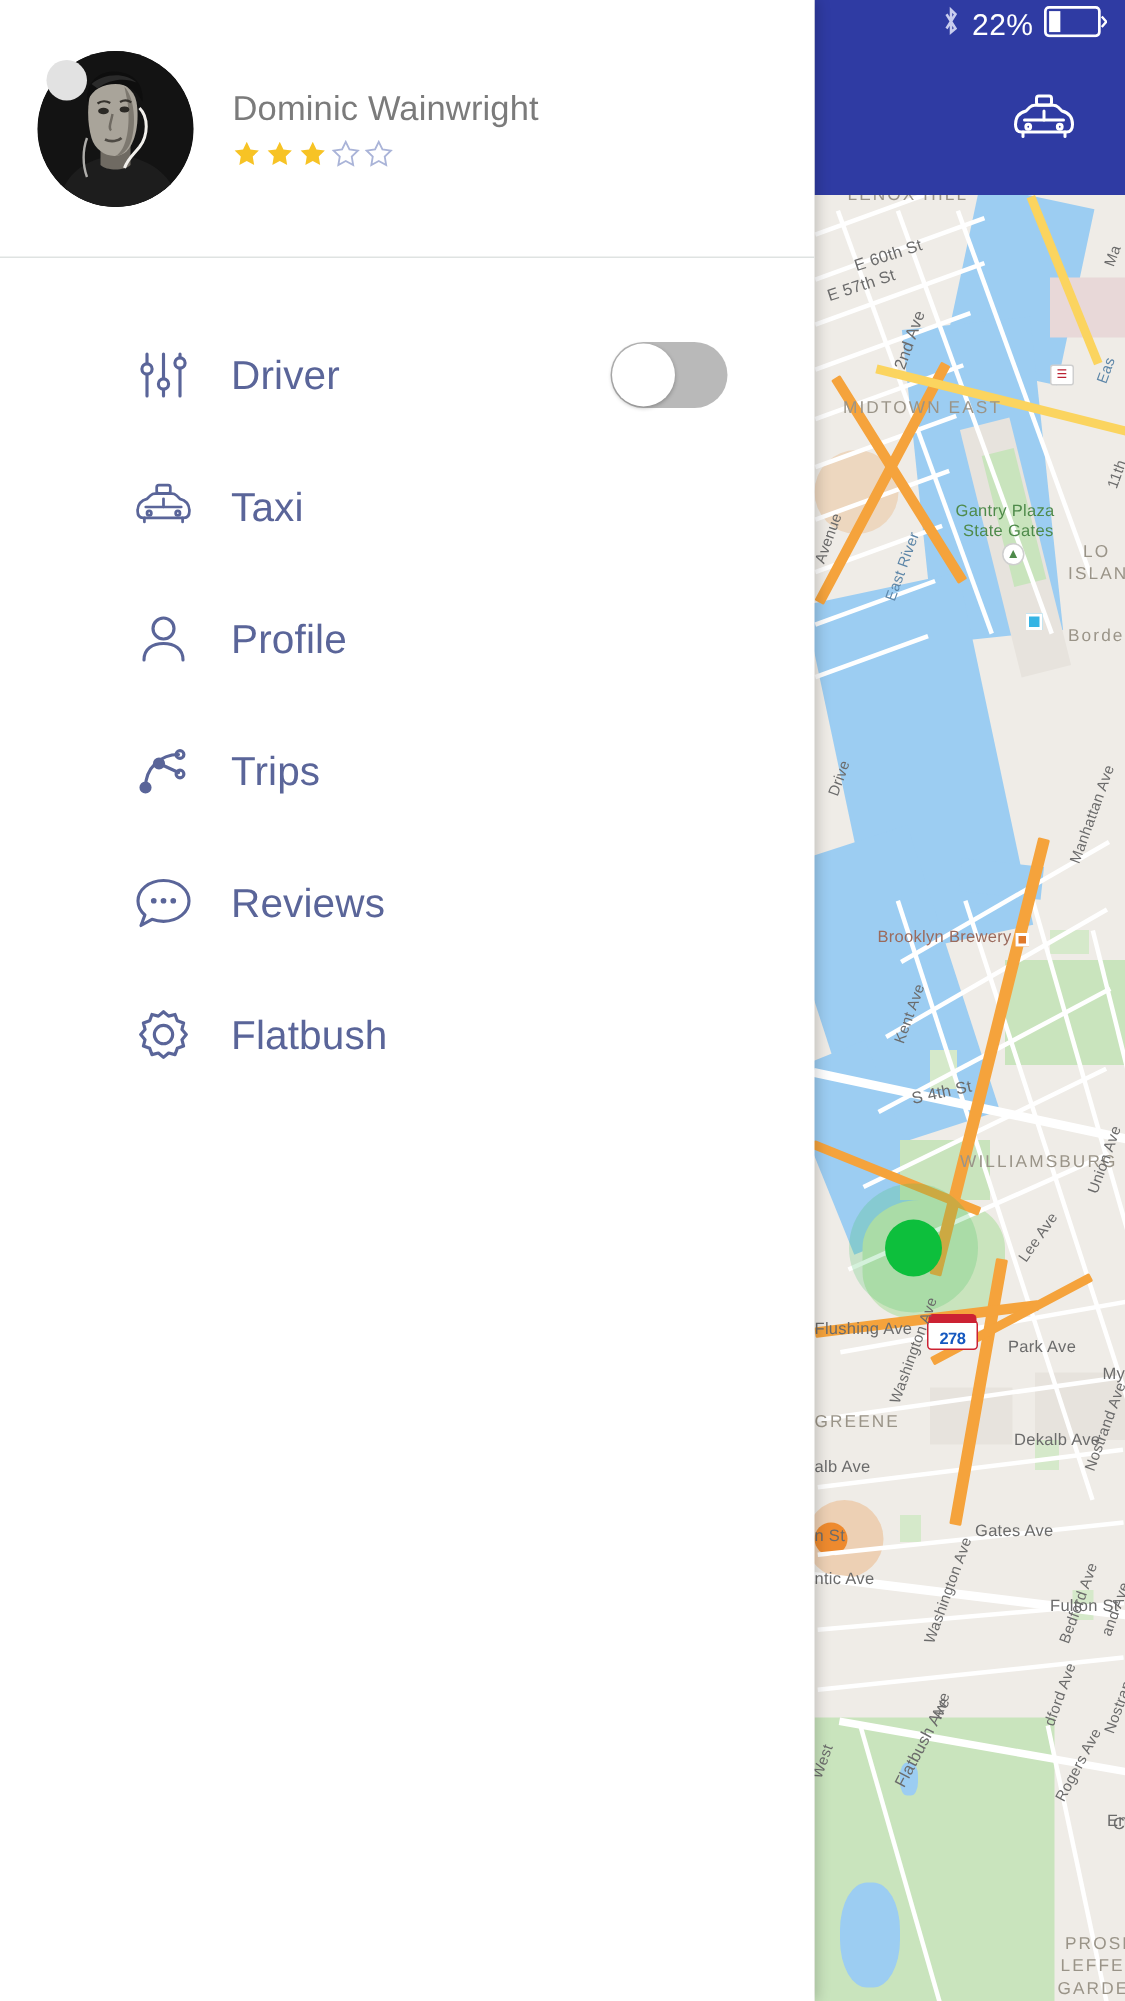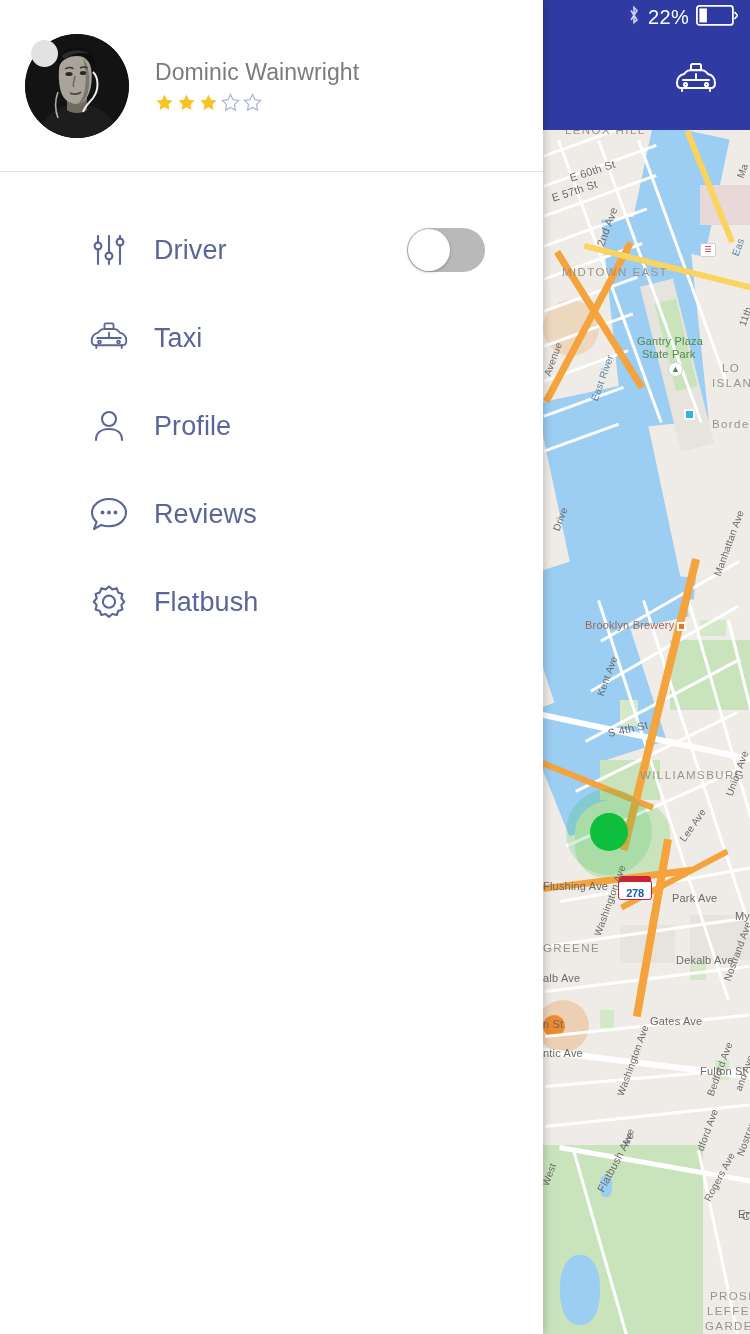--- a/index.html
+++ b/index.html
@@ -222,21 +222,21 @@
 
   <div id="user-dot-halo" style="left:566px;top:789px;"></div>
   <div id="user-dot" style="left:590px;top:813px;"></div>
 
   <div class="maplbl place" style="left:565px;top:124px;">LENOX HILL</div>
   <div class="maplbl rot-n18" style="left:570px;top:172px;">E 60th St</div>
   <div class="maplbl rot-n18" style="left:552px;top:192px;">E 57th St</div>
   <div class="maplbl rot-n70" style="left:600px;top:240px;">2nd Ave</div>
   <div class="maplbl place" style="left:562px;top:266px;">MIDTOWN EAST</div>
   <div class="maplbl parklbl" style="left:637px;top:335px;">Gantry Plaza</div>
-  <div class="maplbl parklbl" style="left:642px;top:348px;">State Park</div>
+  <div class="maplbl parklbl" style="left:642px;top:348px;">State Gates</div>
   <div class="maplbl rot-n70" style="left:594px;top:395px;font-size:10px;color:#5d86a8;">East River</div>
   <div class="maplbl place" style="left:712px;top:418px;">Borden</div>
   <div class="maplbl place" style="left:722px;top:362px;">LO</div>
   <div class="maplbl place" style="left:712px;top:377px;">ISLAN</div>
   <div class="maplbl rot-n70" style="left:740px;top:172px;font-size:10px;">Ma</div>
   <div class="maplbl rot-n70" style="left:735px;top:250px;font-size:10px;color:#5d86a8;">Eas</div>
   <div class="maplbl rot-n70" style="left:742px;top:320px;font-size:10px;">11th</div>
   <div class="maplbl rot-n70" style="left:547px;top:370px;font-size:10px;">Avenue</div>
   <div class="maplbl rot-n70" style="left:556px;top:525px;font-size:10px;">Drive</div>
   <div class="maplbl poi" style="left:585px;top:619px;">Brooklyn Brewery</div>
@@ -428,20 +428,35 @@
           <g fill="none" stroke="#5a6599" stroke-width="2.1" stroke-linecap="round">
             <circle cx="20" cy="13" r="7"></circle>
             <path d="M7 34 C7 26.5 12.8 23 20 23 C27.2 23 33 26.5 33 34"></path>
           </g>
         </svg>
       </span>
       <span class="menu-label">Profile</span>
     </div>
 
 
+    <div class="menu-item">
+      <span class="menu-icon">
+        <svg width="40" height="40" viewBox="0 0 40 40" aria-hidden="true">
+          <g fill="none" stroke="#5a6599" stroke-width="2.1" stroke-linecap="round">
+            <path d="M8 31 C8 18 18 9 30 9"></path>
+            <circle cx="8" cy="31" r="3" fill="#5a6599"></circle>
+            <circle cx="17" cy="15" r="3" fill="#5a6599"></circle>
+            <circle cx="31" cy="9" r="2.6"></circle>
+            <path d="M17 15 L30 21"></path>
+            <circle cx="31" cy="22" r="2.6"></circle>
+          </g>
+        </svg>
+      </span>
+      <span class="menu-label">Trips</span>
+    </div>
 
     <div class="menu-item">
       <span class="menu-icon">
         <svg width="40" height="38" viewBox="0 0 40 38" aria-hidden="true">
           <g fill="none" stroke="#5a6599" stroke-width="2.1" stroke-linejoin="round">
             <path d="M20 4 C29.9 4 37 10.4 37 17.6 C37 24.8 29.9 31.2 20 31.2 C17.2 31.2 14.6 30.7 12.3 29.9 L5 34 L7.6 27 C4.7 24.4 3 21.2 3 17.6 C3 10.4 10.1 4 20 4 Z"></path>
           </g>
           <g fill="#5a6599">
             <circle cx="13.5" cy="17.5" r="1.9"></circle>
             <circle cx="20" cy="17.5" r="1.9"></circle>

